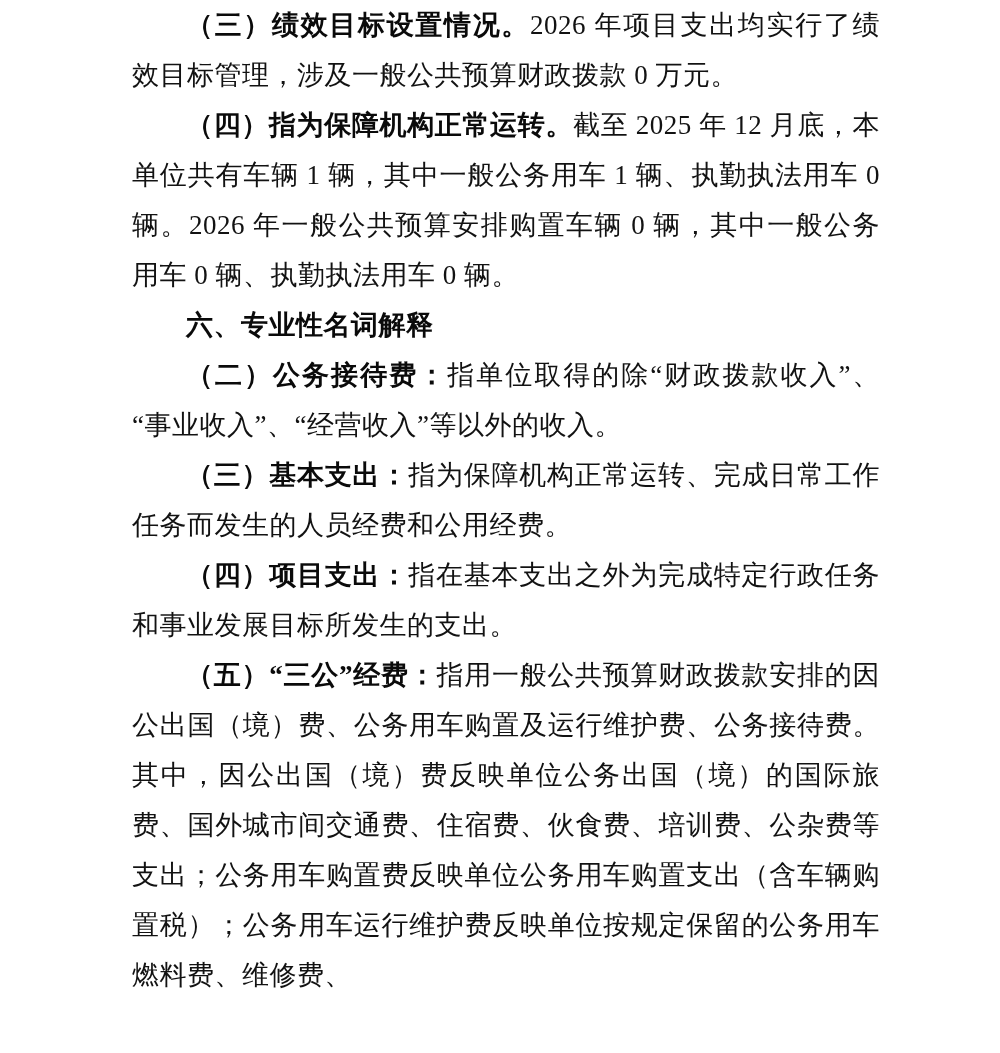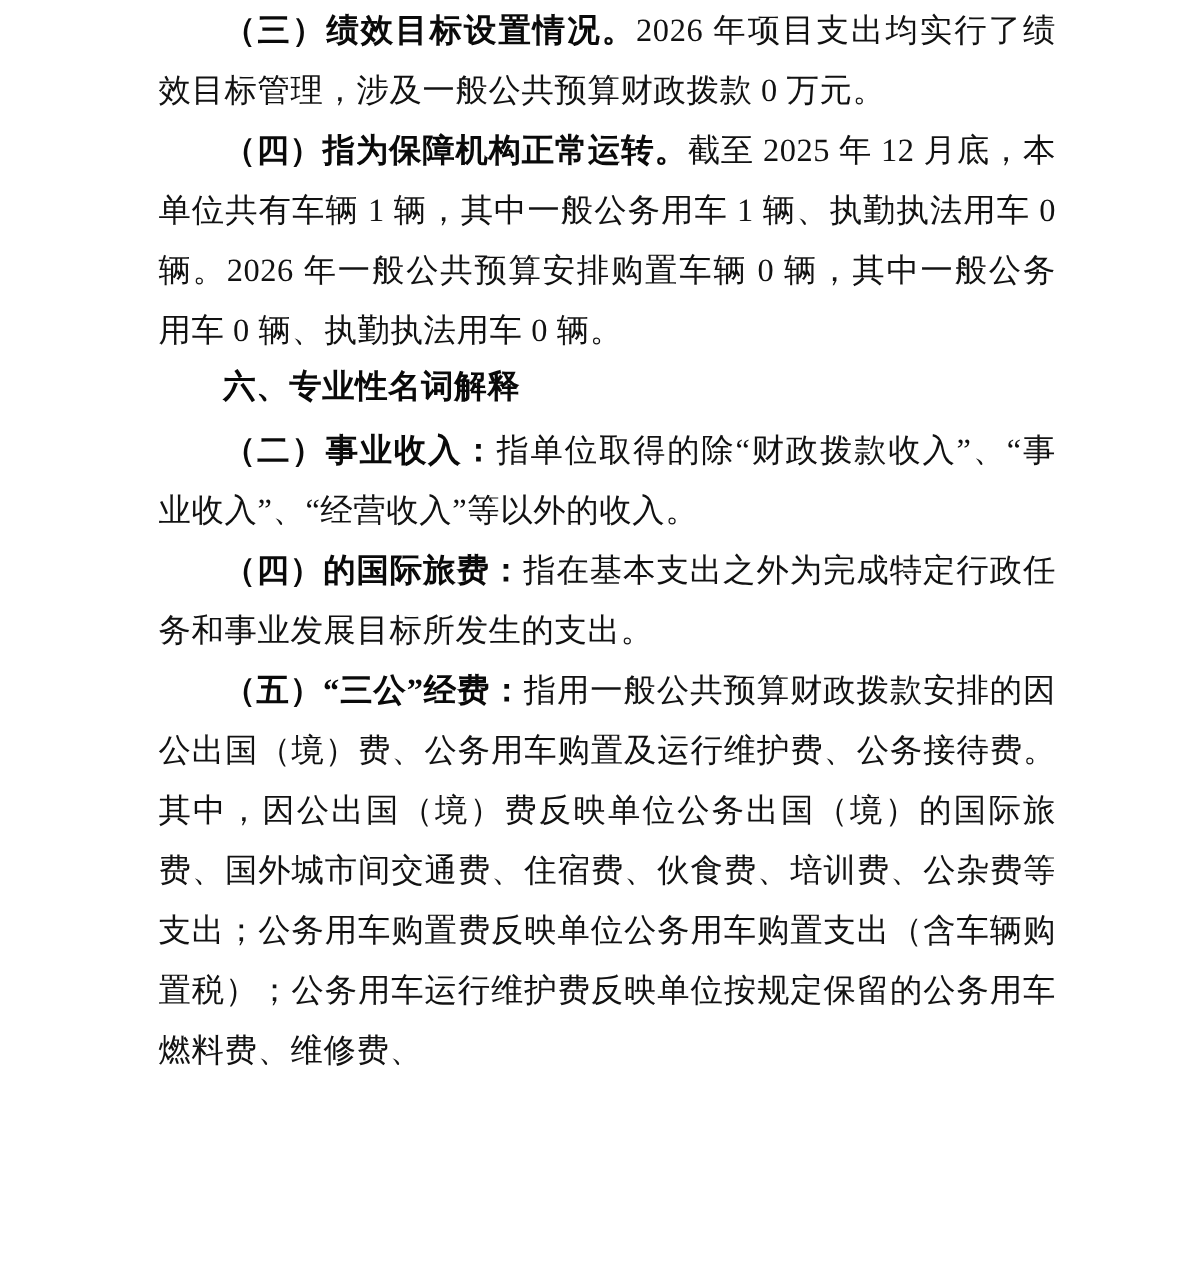--- a/index.html
+++ b/index.html
@@ -39,31 +39,32 @@
     text-justify: inter-ideograph;
     letter-spacing: 0.5px;
   }
   .doc h2.heading {
     margin: 0;
     font-size: 27px;
     line-height: 50px;
     text-indent: 2em;
     font-weight: bold;
     color: #0a0a0a;
-    font-family: Liberation Mono, monospace;
+    font-family: Liberation Sans, sans-serif;
     letter-spacing: 0.5px;
   }
   .run { font-weight: normal; }
   .run.bold { font-weight: bold; color: #0a0a0a; }
 </style>
 </head>
 <body>
 
 <div class="page">
   <main class="doc" id="doc">
       <p class="paragraph"><span class="run bold">（三）绩效目标设置情况。</span><span class="run">2026 年项目支出均实行了绩效目标管理，涉及一般公共预算财政拨款 0 万元。</span></p>
       <p class="paragraph"><span class="run bold">（四）指为保障机构正常运转。</span><span class="run">截至 2025 年 12 月底，本单位共有车辆 1 辆，其中一般公务用车 1 辆、执勤执法用车 0 辆。2026 年一般公共预算安排购置车辆 0 辆，其中一般公务用车 0 辆、执勤执法用车 0 辆。</span></p>
       <h2 class="heading"><span class="run bold">六、专业性名词解释</span></h2>
-      <p class="paragraph"><span class="run bold">（二）事业收入：</span><span class="run">指单位取得的除“财政拨款收入”、“事业收入”、“经营收入”等以外的收入。</span></p>
-      <p class="paragraph"><span class="run bold">（四）的国际旅费：</span><span class="run">指在基本支出之外为完成特定行政任务和事业发展目标所发生的支出。</span></p>
+      <p class="paragraph"><span class="run bold">（二）公务接待费：</span><span class="run">指单位取得的除“财政拨款收入”、“事业收入”、“经营收入”等以外的收入。</span></p>
+      <p class="paragraph"><span class="run bold">（三）基本支出：</span><span class="run">指为保障机构正常运转、完成日常工作任务而发生的人员经费和公用经费。</span></p>
+      <p class="paragraph"><span class="run bold">（四）项目支出：</span><span class="run">指在基本支出之外为完成特定行政任务和事业发展目标所发生的支出。</span></p>
       <p class="paragraph"><span class="run bold">（五）“三公”经费：</span><span class="run">指用一般公共预算财政拨款安排的因公出国（境）费、公务用车购置及运行维护费、公务接待费。其中，因公出国（境）费反映单位公务出国（境）的国际旅费、国外城市间交通费、住宿费、伙食费、培训费、公杂费等支出；公务用车购置费反映单位公务用车购置支出（含车辆购置税）；公务用车运行维护费反映单位按规定保留的公务用车燃料费、维修费、</span></p>
     </main>
 </div>
 
 </body></html>

